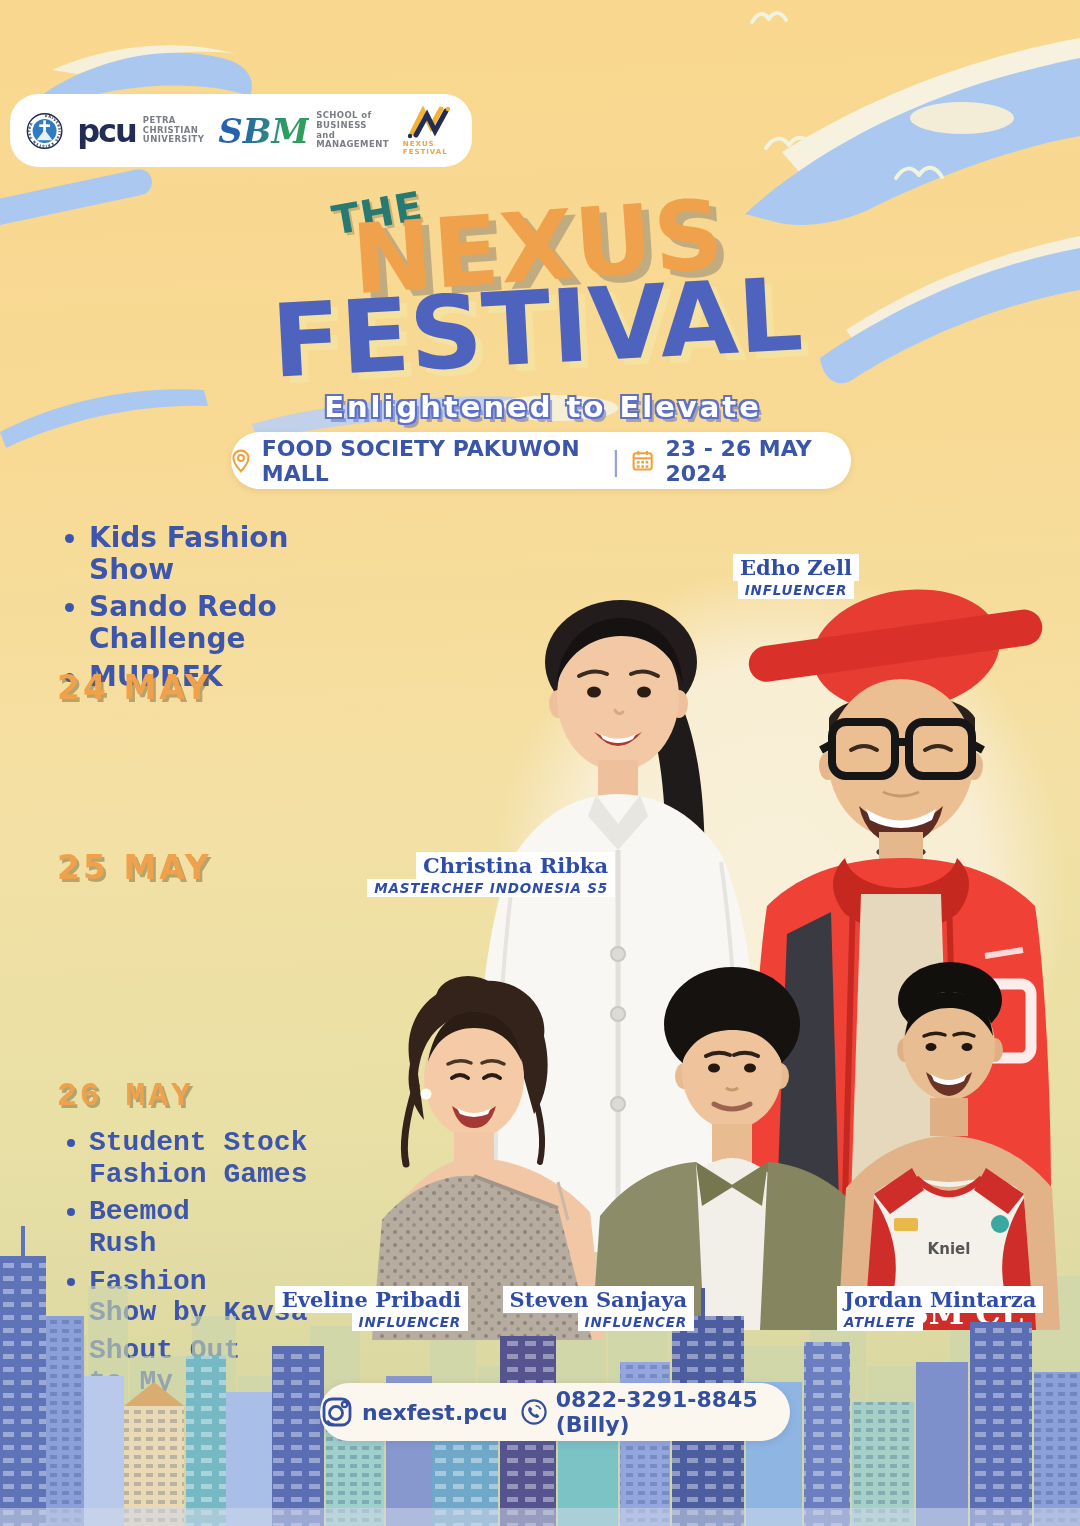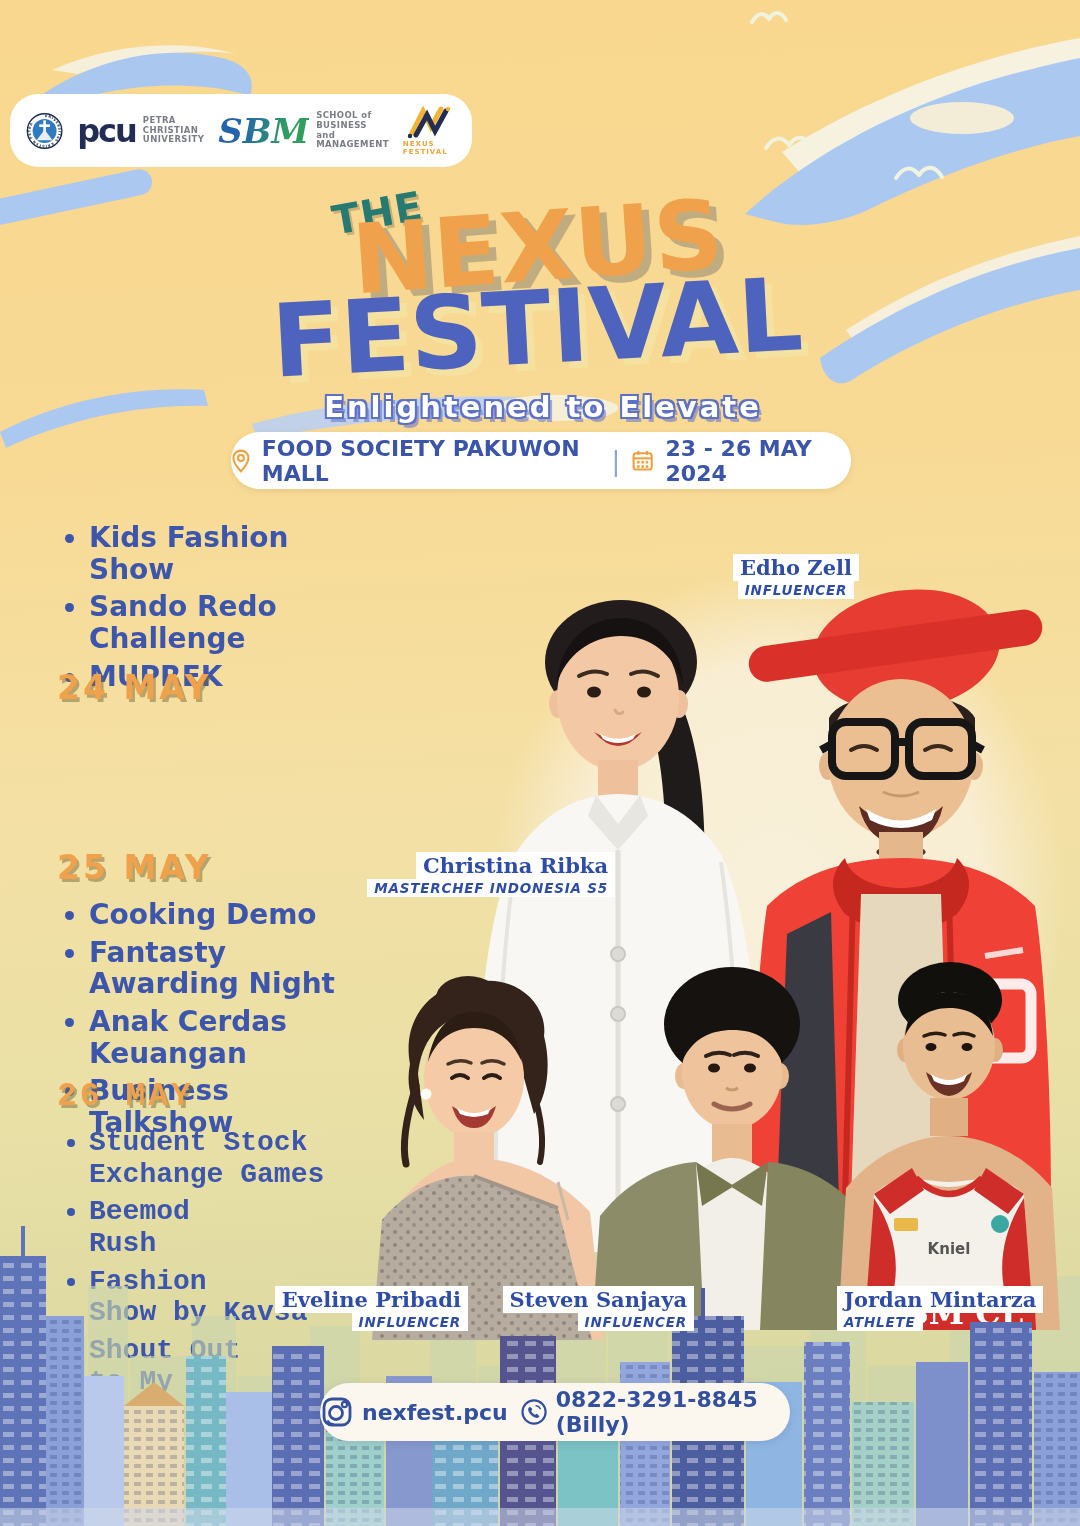--- a/index.html
+++ b/index.html
@@ -378,35 +378,26 @@
         <li>Sando Redo
 Challenge</li>
         <li>MUPREK</li>
       </ul>
     </div>
     <div class="day-section abs" style="top:668px;">
       <div class="day-header">24 MAY</div>
     </div>
     <div class="day-section abs" style="top:848px;">
       <div class="day-header">25 MAY</div>
-      <ul>
-        <li>Cooking Demo</li>
-        <li>Fantasty
-Awarding Night</li>
-        <li>Anak Cerdas
-Keuangan</li>
-        <li>Business
-Talkshow</li>
-      </ul>
     </div>
     <div class="day-section abs" style="top:1078px;font-family:Liberation Mono, monospace;">
       <div class="day-header">26 MAY</div>
       <ul>
         <li>Student Stock
-Exchange Games</li>
+Fashion Games</li>
         <li>Beemod
 Rush</li>
         <li>Fashion
 Show by Kavsa</li>
         <li>Shout Out
 to My Ex</li>
       </ul>
     </div>
   </div>
 

